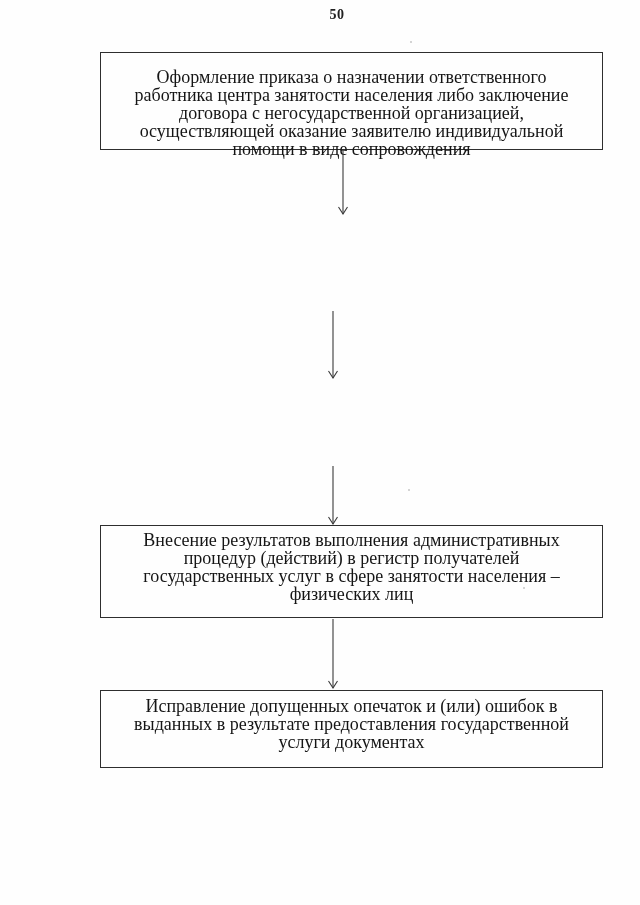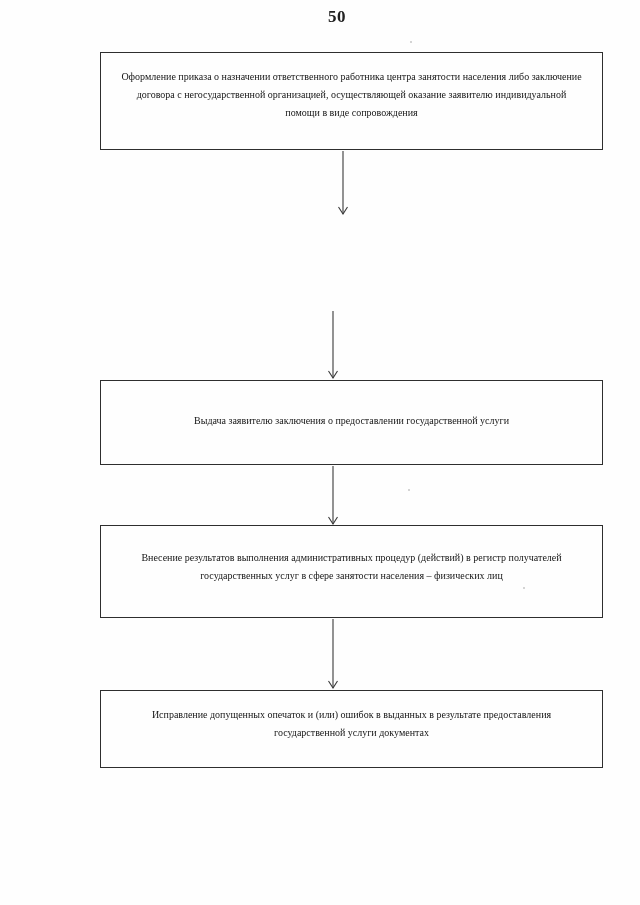--- a/index.html
+++ b/index.html
@@ -15,36 +15,36 @@
     font-family: "Liberation Serif", "DejaVu Serif", serif;
     color: #1c1c1c;
     overflow: hidden;
   }
   .page-number {
     position: absolute;
     top: 7px;
     left: 322px;
     width: 30px;
     text-align: center;
-    font-size: 17px;
+    font-size: 14px;
     font-weight: 700;
     letter-spacing: 0.5px;
     color: #222;
   }
   .flow-box {
     position: absolute;
     left: 100px;
     width: 503px;
     border: 1.6px solid #2e2e2e;
     box-sizing: border-box;
     background: #fefefe;
     display: flex;
     justify-content: center;
     text-align: center;
-    font-size: 10px;
+    font-size: 18px;
     line-height: 18px;
     color: #151515;
   }
   .flow-box .txt {
     padding: 0 18px;
   }
   .box-1 { top: 52px;  height: 98px; align-items: flex-start; }
   .box-1 .txt { padding-top: 15px; }
   .box-2 { top: 215px; height: 95px; align-items: center; }
   .box-2 .txt { padding-bottom: 8px; }
@@ -87,23 +87,20 @@
     <line x1="7" y1="0" x2="7" y2="63" stroke="#3a3a3a" stroke-width="1.1"></line>
     <polyline points="2.5,56 7,63 11.5,56" fill="none" stroke="#3a3a3a" stroke-width="1.1"></polyline>
   </svg>
 
 
   <svg class="flow-arrow arrow-2" viewBox="0 0 14 68">
     <line x1="7" y1="0" x2="7" y2="67" stroke="#3a3a3a" stroke-width="1.1"></line>
     <polyline points="2.5,60 7,67 11.5,60" fill="none" stroke="#3a3a3a" stroke-width="1.1"></polyline>
   </svg>
 
-  <div class="flow-box box-3">
-    <span class="txt">Выдача заявителю заключения о предоставлении государственной услуги</span>
-  </div>
 
   <svg class="flow-arrow arrow-3" viewBox="0 0 14 59">
     <line x1="7" y1="0" x2="7" y2="58" stroke="#3a3a3a" stroke-width="1.1"></line>
     <polyline points="2.5,51 7,58 11.5,51" fill="none" stroke="#3a3a3a" stroke-width="1.1"></polyline>
   </svg>
 
   <div class="flow-box box-4">
     <span class="txt">Внесение результатов выполнения административных процедур (действий) в регистр получателей государственных услуг в сфере занятости населения – физических лиц</span>
   </div>
 

